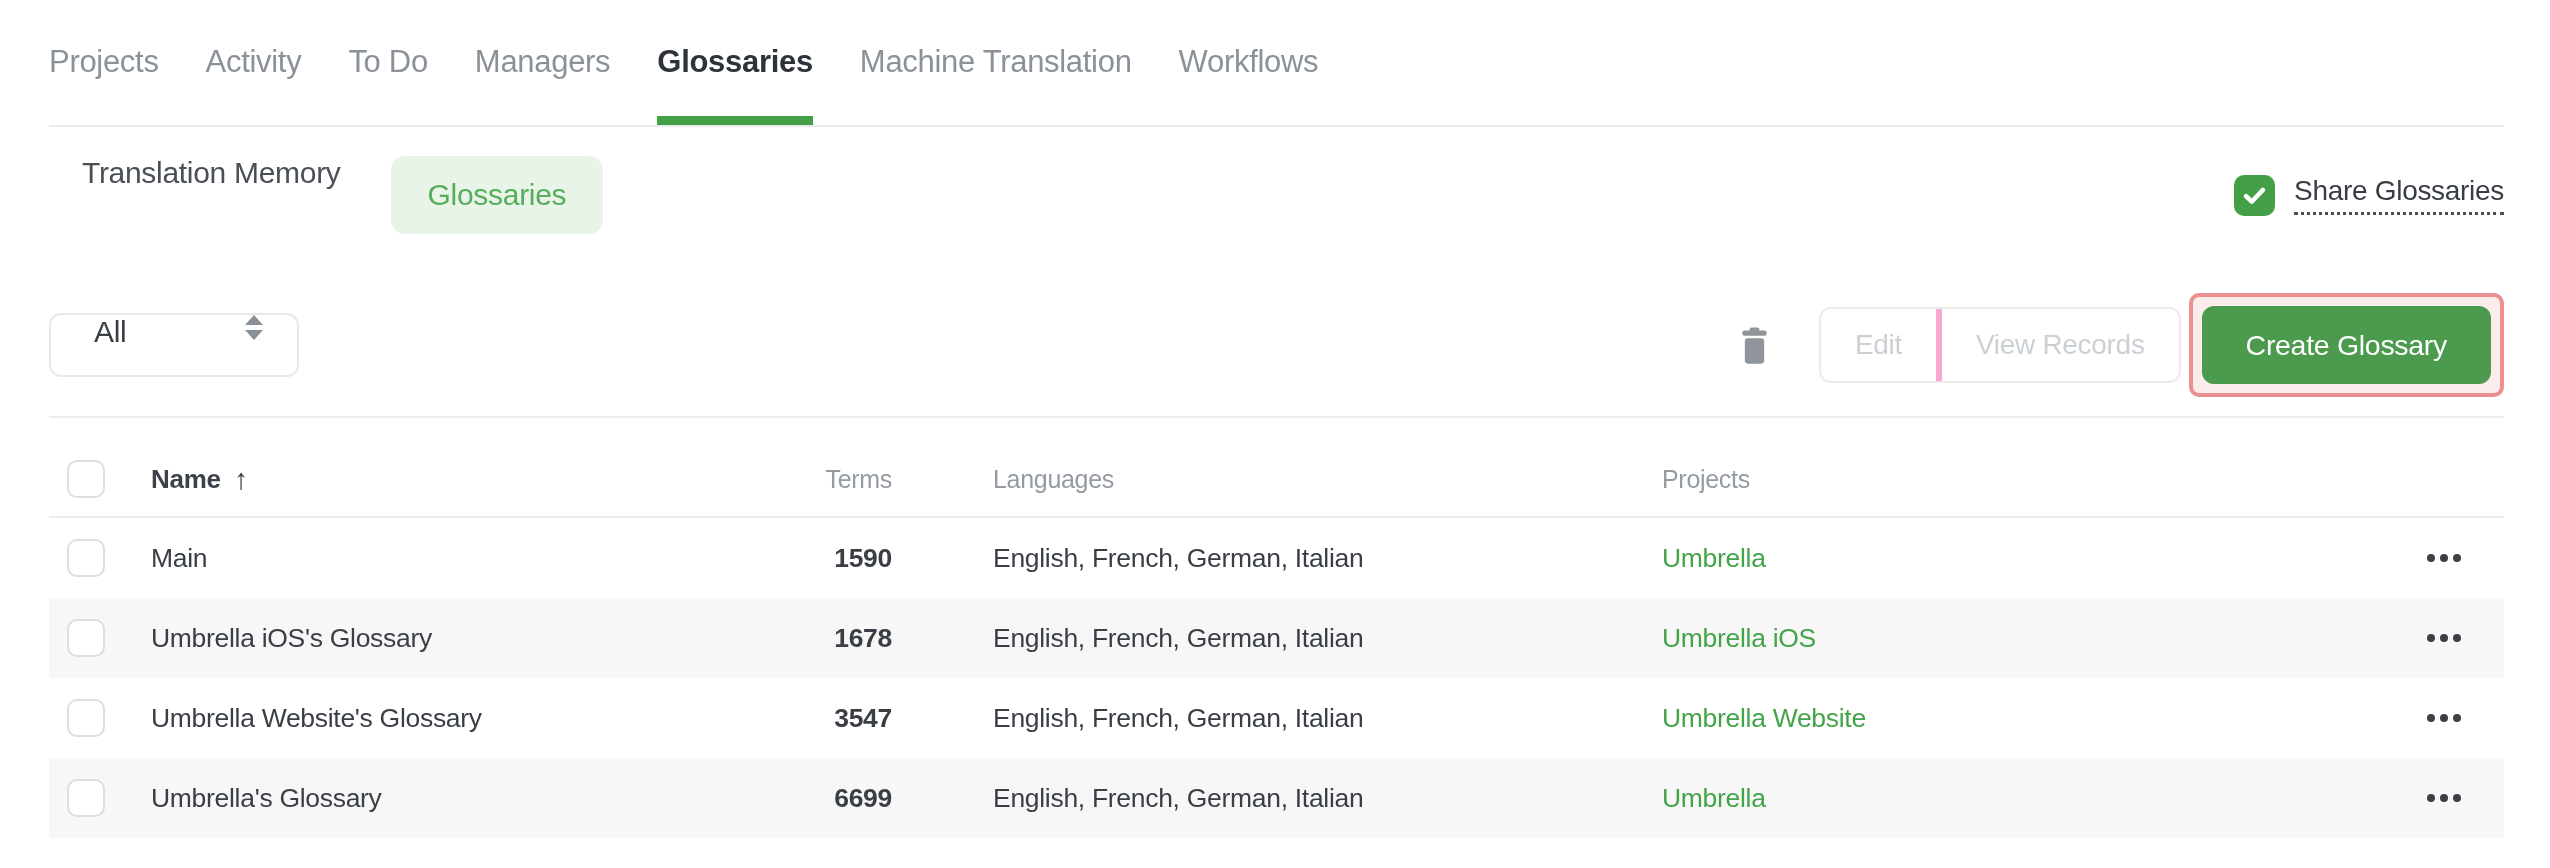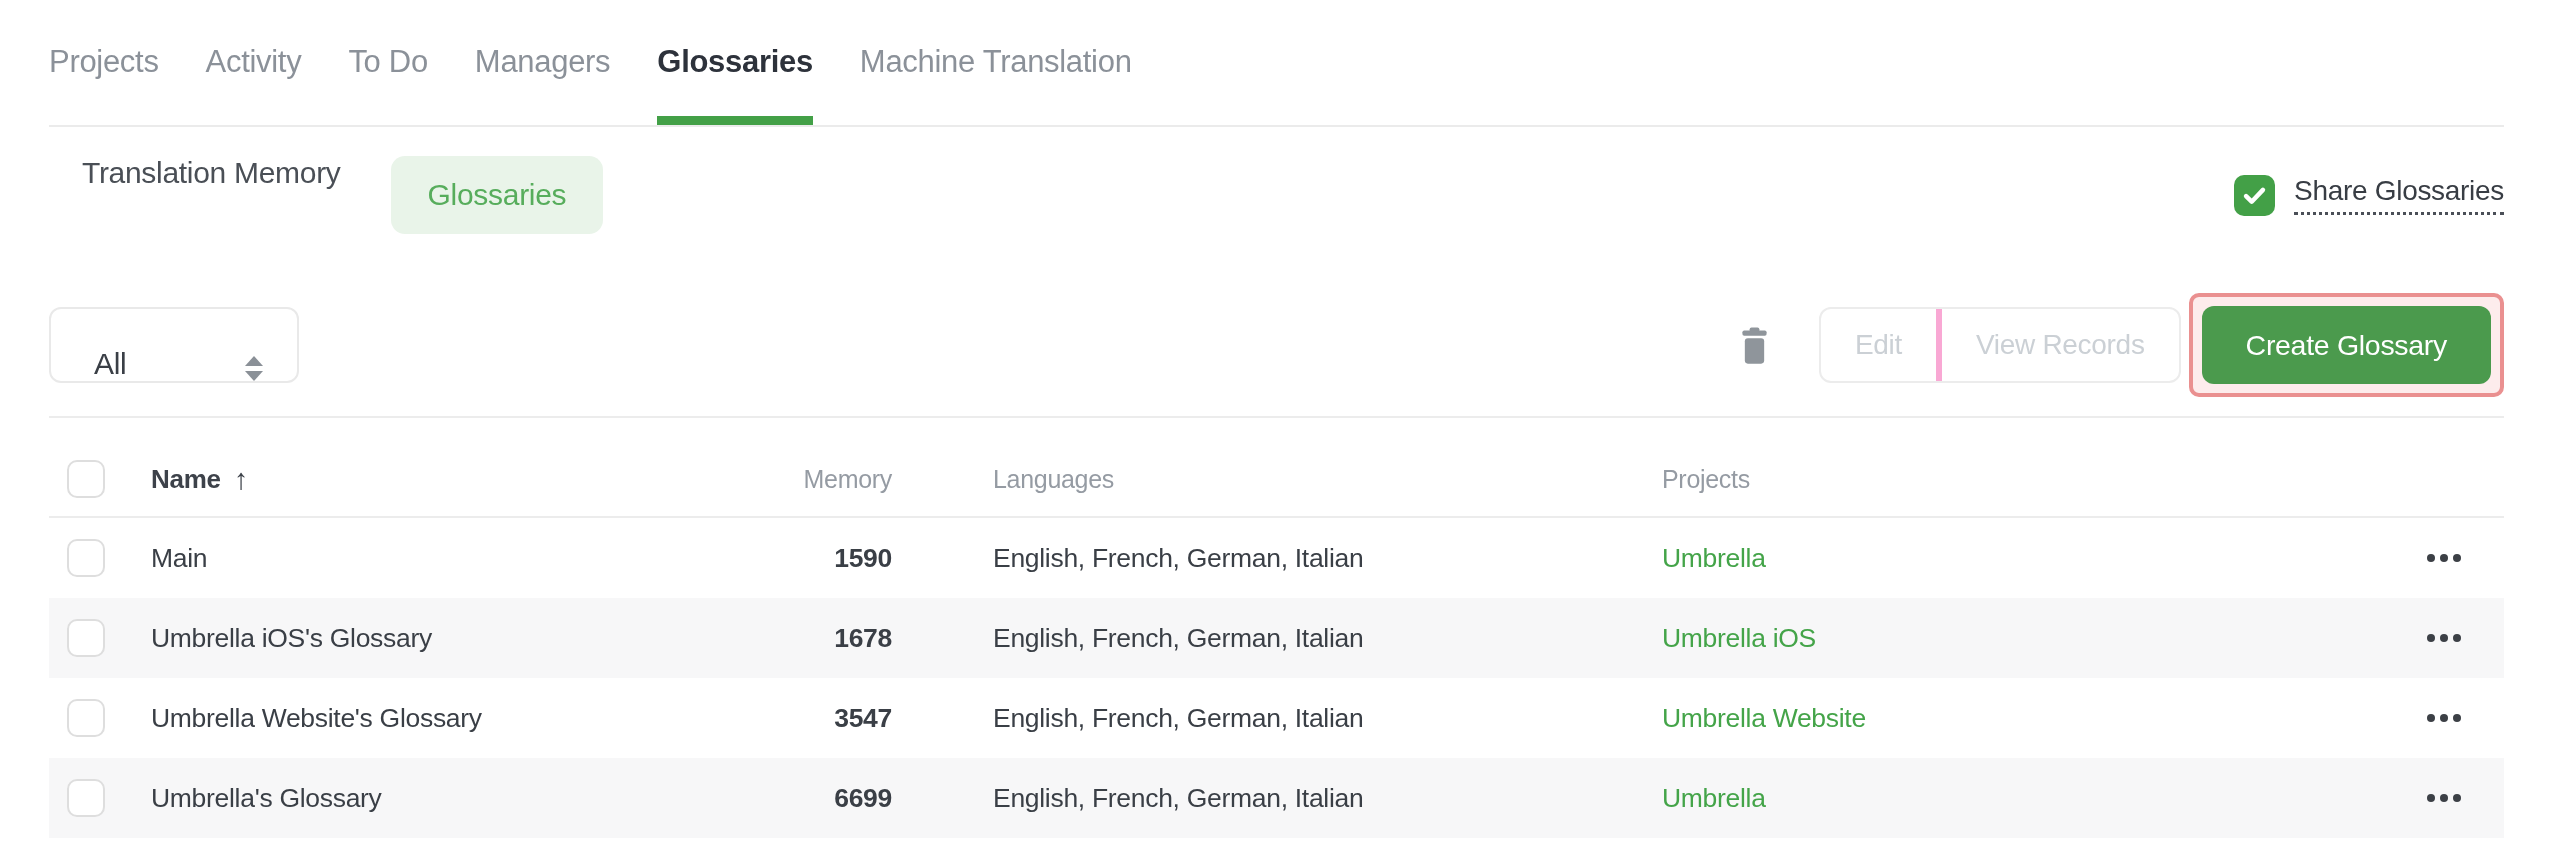--- a/index.html
+++ b/index.html
@@ -77,23 +77,23 @@
     padding-bottom: 5px;
     cursor: pointer; white-space: nowrap;
   }
 
   
   .toolbar {
     margin-top: 62px; height: 98px;
     display: flex; align-items: center;
   }
   .filter {
-    width: 250px; height: 76px;
+    width: 250px; height: 64px;
     border: 2px solid #e9e9e9; border-radius: 12px;
-    display: flex; align-items: flex-end;
+    display: flex; align-items: flex-start;
     padding: 0 34px 0 43px;
     font-size: 30px; color: #3a3f46;
     cursor: pointer; background: #fff;
   }
   .spinner { margin-left: auto; display: flex; flex-direction: column; gap: 5px; }
   .spinner .up   { width:0;height:0;border-left:9px solid transparent;border-right:9px solid transparent;border-bottom:10px solid #8a9097; }
   .spinner .down { width:0;height:0;border-left:9px solid transparent;border-right:9px solid transparent;border-top:10px solid #8a9097; }
   .toolbar-spacer { flex: 1; }
   .trash-btn {
     background: none; border: none; padding: 0;
@@ -189,20 +189,21 @@
 
 <div class="page">
 
   <nav class="tabs-bar">
     <span class="tab">Projects</span>
     <span class="tab">Activity</span>
     <span class="tab">To Do</span>
     <span class="tab">Managers</span>
     <span class="tab active">Glossaries</span>
     <span class="tab">Machine Translation</span>
+    <span class="tab">Workflows</span>
   </nav>
 
   <div class="subnav">
     <span class="subtab-plain">Translation Memory</span>
     <span class="subtab-pill">Glossaries</span>
 
     <div class="share-wrap">
       <span class="share-checkbox">
         <svg viewBox="0 0 24 24">
           <path d="M4.5 12.5l5 5L19.5 7" stroke="#ffffff" stroke-width="4" fill="none" stroke-linecap="round" stroke-linejoin="round"></path>
@@ -244,21 +245,21 @@
   <div class="toolbar-divider"></div>
 
   <div>
 
     <div class="grid-cols table-header">
       <span class="cb"></span>
       <span class="th-name">
         <span>Name</span>
         <span class="sort-arrow">↑</span>
       </span>
-      <span class="th-terms">Memory</span>
+      <span class="th-terms">Terms</span>
       <span class="th-langs">Languages</span>
       <span>Projects</span>
       <span></span>
     </div>
 
     <div class="grid-cols table-row">
       <span class="cb"></span>
       <span>Main</span>
       <span class="cell-terms">1590</span>
       <span class="cell-langs">English, French, German, Italian</span>

